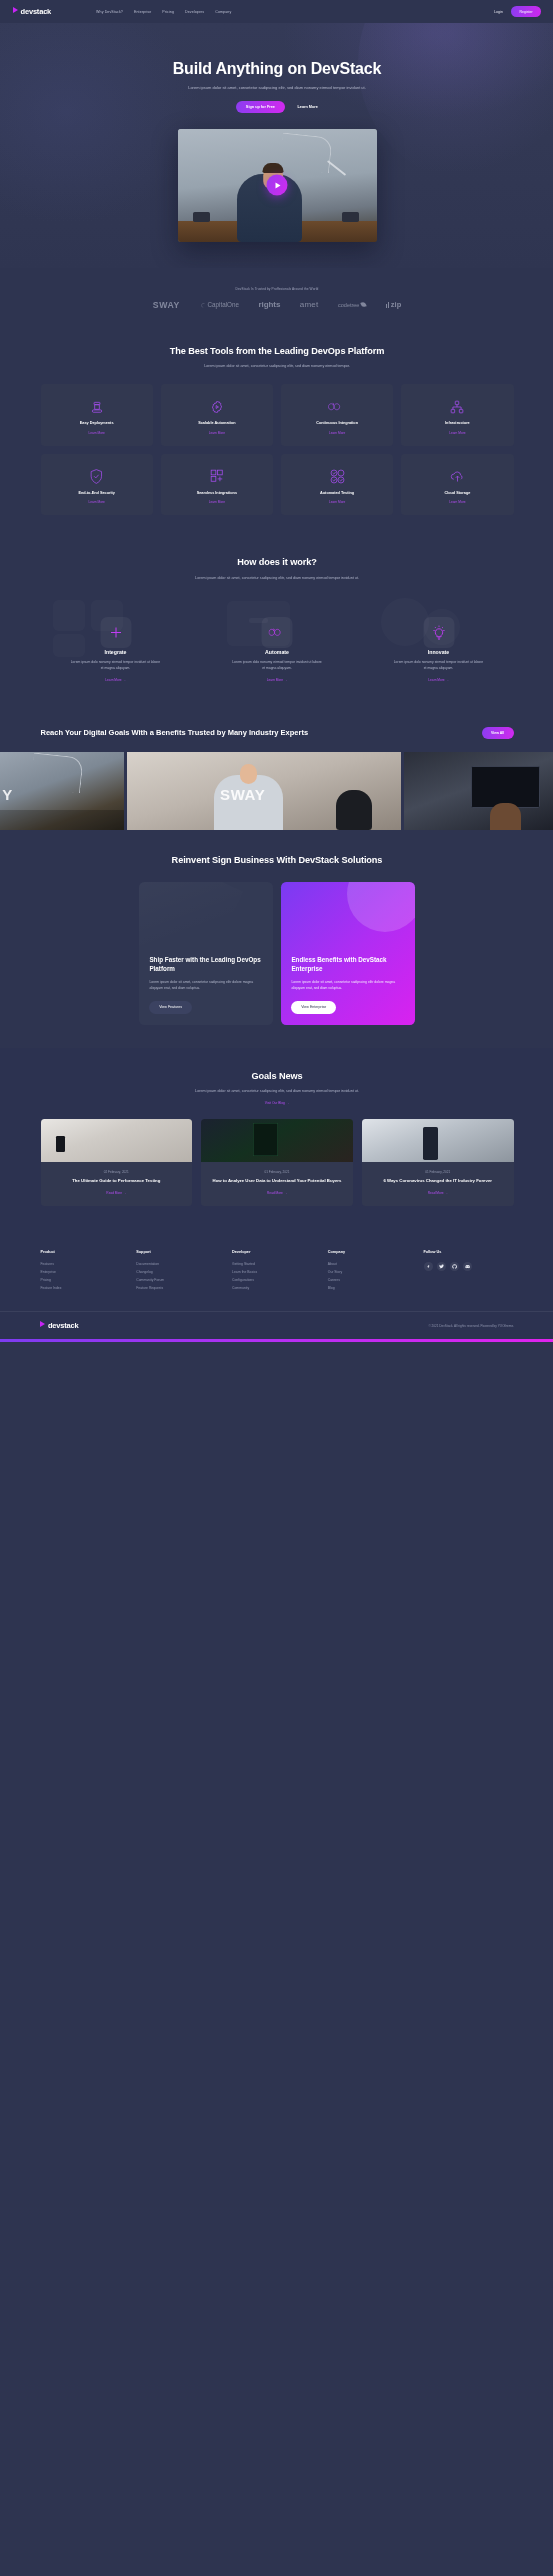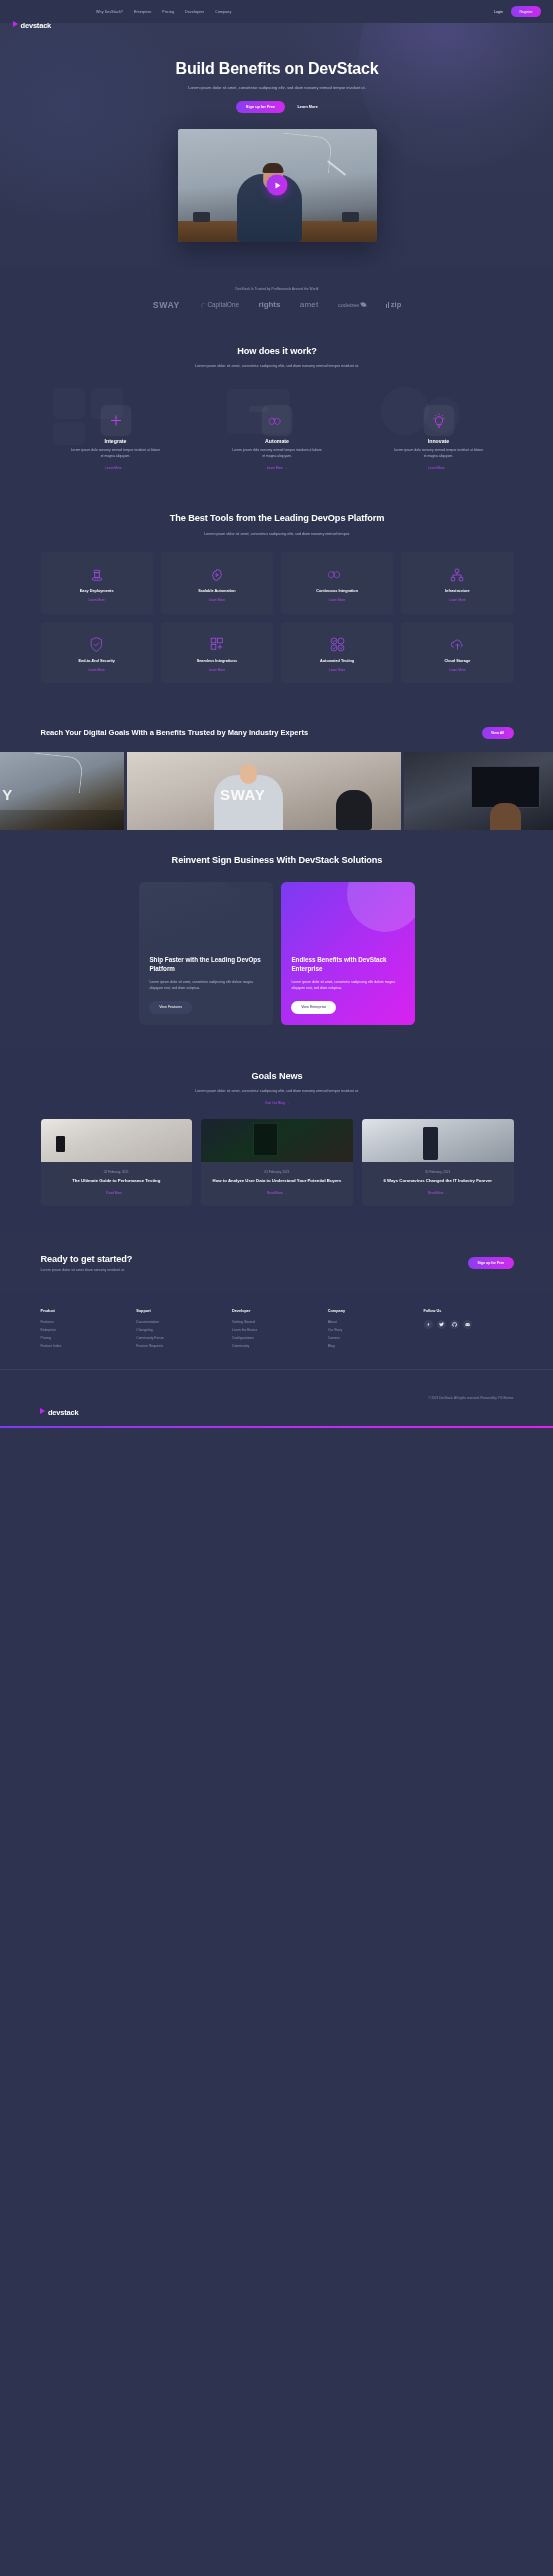--- a/index.html
+++ b/index.html
@@ -12,21 +12,21 @@
     overflow-x:hidden;
   }
   .wrap { width:554px; position:relative; }
   .container { width:473px; margin:0 auto; }
 
   
   .header {
     height:23px; display:flex; align-items:center;
     padding:0 12.7px; position:relative; z-index:30;
   }
-  .logo { display:flex; align-items:flex-start; gap:2.9px;margin-top:28px; }
+  .logo { display:flex; align-items:flex-start; gap:2.9px; }
   .logo-mark { width:0;height:0;border-left:5.2px solid #c724f5;border-top:3.5px solid transparent;border-bottom:3.5px solid transparent; }
   .logo-text { font-size:7.5px; font-weight:bold; letter-spacing:-0.2px; color:#fff; }
   .nav { display:flex; gap:11px; margin-left:45px; }
   .nav a { font-size:3.6px; color:#b9bdd0; text-decoration:none; letter-spacing:0.1px; }
   .header-right { margin-left:auto; display:flex; align-items:center; gap:8px; }
   .login-link { font-size:3.6px; color:#e3e5ee; text-decoration:none; }
   .btn-register {
     background:linear-gradient(100deg,#8b3df0 0%,#cf28ef 100%);
     color:#fff; font-size:3.5px; padding:3.5px 8.7px; border-radius:7.5px;
     border:none; cursor:pointer; font-family:inherit;
@@ -254,21 +254,21 @@
       <a href="#">Company</a>
     </div>
     <div class="header-right">
       <a href="#" class="login-link">Login</a>
       <button class="btn-register">Register</button>
     </div>
   </div>
 
   <div class="hero">
     <div class="hero-inner container">
-      <h1 class="hero-title">Build Benefits on DevStack</h1>
+      <h1 class="hero-title">Build Anything on DevStack</h1>
       <p class="hero-sub">Lorem ipsum dolor sit amet, consetetur sadipscing elitr, sed diam nonumy eirmod tempor invidunt ut.</p>
       <div class="hero-actions">
         <button class="btn-primary">Sign up for Free</button>
         <a href="#" class="btn-text">Learn More</a>
       </div>
     </div>
 
     <div class="video-card">
       <div class="video-frame">
         <div class="vid-wall"></div>
@@ -313,78 +313,20 @@
         <span class="bars">
             <i style="height:3.5px"></i>
             <i style="height:5.8px"></i>
           </span>
         <span class="b-zip">zip</span>
       </div>
     </div>
   </div>
 
   <div class="section container">
-    <h2 class="sec-title">How does it work?</h2>
-    <p class="sec-sub">Lorem ipsum dolor sit amet, consetetur sadipscing elitr, sed diam nonumy eirmod tempor invidunt ut.</p>
-
-    <div class="hiw-grid">
-
-      <div class="hiw-card">
-        <div class="hiw-bg">
-          <span class="ghost" style="left:12.7px;top:3.5px;width:32px;height:31px;border-radius:5.8px;"></span>
-          <span class="ghost" style="left:50px;top:3.5px;width:32px;height:31px;border-radius:5.8px;"></span>
-          <span class="ghost" style="left:12.7px;top:38px;width:32px;height:23px;border-radius:5.8px;"></span>
-        </div>
-        <div class="icon-tile">
-          <svg width="15" height="15" viewBox="0 0 24 24" fill="none" stroke="#c13df5" stroke-width="1.6">
-              <path d="M12 4v16M4 12h16"></path>
-            </svg>
-        </div>
-        <div class="hiw-name">Integrate</div>
-        <div class="hiw-desc">Lorem ipsum dolo nonumy eirmod tempor invidunt ut labore et magna aliquyam.</div>
-        <a href="#" class="learn">Learn More →</a>
-      </div>
-
-      <div class="hiw-card">
-        <div class="hiw-bg">
-          <span class="ghost" style="left:25.4px;top:4.6px;width:63px;height:45px;border-radius:5.8px;"></span>
-          <span class="ghost" style="left:47px;top:22px;width:18.5px;height:5.2px;border-radius:2.3px;background:rgba(255,255,255,.12)"></span>
-        </div>
-        <div class="icon-tile">
-          <svg width="17.3" height="12.7" viewBox="0 0 40 24" fill="none" stroke="#c13df5" stroke-width="1.6">
-            <path d="M14 12c0-4-3-7-6.5-7S1 8 1 12s3 7 6.5 7S14 16 14 12zm0 0c0 4 3 7 6.5 7S27 16 27 12s-3-7-6.5-7S14 8 14 12z"></path>
-            <path d="M11 4l3 2-3 2"></path>
-          </svg>
-        </div>
-        <div class="hiw-name">Automate</div>
-        <div class="hiw-desc">Lorem ipsum dolo nonumy eirmod tempor invidunt ut labore et magna aliquyam.</div>
-        <a href="#" class="learn">Learn More →</a>
-      </div>
-
-      <div class="hiw-card">
-        <div class="hiw-bg">
-          <span class="ghost" style="left:17.3px;top:2.3px;width:48px;height:48px;border-radius:50%;"></span>
-          <span class="ghost" style="left:60px;top:12.7px;width:36px;height:36px;border-radius:50%;"></span>
-        </div>
-        <div class="icon-tile">
-          <svg width="15" height="16" viewBox="0 0 24 26" fill="none" stroke="#c13df5" stroke-width="1.5">
-            <path d="M8.5 17a6 6 0 1 1 7 0v2h-7v-2z"></path>
-              <path d="M10 21h4M10.5 23h3"></path>
-            <path d="M12 1v2M3 9h2M19 9h2M5.5 3.5l1.4 1.4M18.5 3.5l-1.4 1.4"></path>
-          </svg>
-        </div>
-        <div class="hiw-name">Innovate</div>
-        <div class="hiw-desc">Lorem ipsum dolo nonumy eirmod tempor invidunt ut labore et magna aliquyam.</div>
-        <a href="#" class="learn">Learn More →</a>
-      </div>
-
-    </div>
-  </div>
-
-  <div class="section container">
     <h2 class="sec-title">The Best Tools from the Leading DevOps Platform</h2>
     <p class="sec-sub">Lorem ipsum dolor sit amet, consetetur sadipscing elitr, sed diam nonumy eirmod tempor.</p>
 
     <div class="tools-grid">
 
       <div class="tool-card">
         <div class="tool-ico">
           <svg width="14" height="14" viewBox="0 0 24 24" fill="none" stroke="#a84ef2" stroke-width="1.3">
             <rect x="7" y="4" width="10" height="4" rx="1"></rect>
               <path d="M8 8h8v8H8z"></path>
@@ -478,20 +420,78 @@
             <path d="M13 20v-9M10 13.5l3-3 3 3"></path>
           </svg>
         </div>
         <div class="tool-name">Cloud Storage</div>
         <a href="#" class="tool-learn">Learn More</a>
       </div>
 
     </div>
   </div>
 
+  <div class="section container">
+    <h2 class="sec-title">How does it work?</h2>
+    <p class="sec-sub">Lorem ipsum dolor sit amet, consetetur sadipscing elitr, sed diam nonumy eirmod tempor invidunt ut.</p>
+
+    <div class="hiw-grid">
+
+      <div class="hiw-card">
+        <div class="hiw-bg">
+          <span class="ghost" style="left:12.7px;top:3.5px;width:32px;height:31px;border-radius:5.8px;"></span>
+          <span class="ghost" style="left:50px;top:3.5px;width:32px;height:31px;border-radius:5.8px;"></span>
+          <span class="ghost" style="left:12.7px;top:38px;width:32px;height:23px;border-radius:5.8px;"></span>
+        </div>
+        <div class="icon-tile">
+          <svg width="15" height="15" viewBox="0 0 24 24" fill="none" stroke="#c13df5" stroke-width="1.6">
+              <path d="M12 4v16M4 12h16"></path>
+            </svg>
+        </div>
+        <div class="hiw-name">Integrate</div>
+        <div class="hiw-desc">Lorem ipsum dolo nonumy eirmod tempor invidunt ut labore et magna aliquyam.</div>
+        <a href="#" class="learn">Learn More →</a>
+      </div>
+
+      <div class="hiw-card">
+        <div class="hiw-bg">
+          <span class="ghost" style="left:25.4px;top:4.6px;width:63px;height:45px;border-radius:5.8px;"></span>
+          <span class="ghost" style="left:47px;top:22px;width:18.5px;height:5.2px;border-radius:2.3px;background:rgba(255,255,255,.12)"></span>
+        </div>
+        <div class="icon-tile">
+          <svg width="17.3" height="12.7" viewBox="0 0 40 24" fill="none" stroke="#c13df5" stroke-width="1.6">
+            <path d="M14 12c0-4-3-7-6.5-7S1 8 1 12s3 7 6.5 7S14 16 14 12zm0 0c0 4 3 7 6.5 7S27 16 27 12s-3-7-6.5-7S14 8 14 12z"></path>
+            <path d="M11 4l3 2-3 2"></path>
+          </svg>
+        </div>
+        <div class="hiw-name">Automate</div>
+        <div class="hiw-desc">Lorem ipsum dolo nonumy eirmod tempor invidunt ut labore et magna aliquyam.</div>
+        <a href="#" class="learn">Learn More →</a>
+      </div>
+
+      <div class="hiw-card">
+        <div class="hiw-bg">
+          <span class="ghost" style="left:17.3px;top:2.3px;width:48px;height:48px;border-radius:50%;"></span>
+          <span class="ghost" style="left:60px;top:12.7px;width:36px;height:36px;border-radius:50%;"></span>
+        </div>
+        <div class="icon-tile">
+          <svg width="15" height="16" viewBox="0 0 24 26" fill="none" stroke="#c13df5" stroke-width="1.5">
+            <path d="M8.5 17a6 6 0 1 1 7 0v2h-7v-2z"></path>
+              <path d="M10 21h4M10.5 23h3"></path>
+            <path d="M12 1v2M3 9h2M19 9h2M5.5 3.5l1.4 1.4M18.5 3.5l-1.4 1.4"></path>
+          </svg>
+        </div>
+        <div class="hiw-name">Innovate</div>
+        <div class="hiw-desc">Lorem ipsum dolo nonumy eirmod tempor invidunt ut labore et magna aliquyam.</div>
+        <a href="#" class="learn">Learn More →</a>
+      </div>
+
+    </div>
+  </div>
+
   <div class="goals-sec">
     <div class="container goals-head">
       <div class="goals-title">Reach Your Digital Goals With a Benefits Trusted by Many Industry Experts</div>
       <button class="btn-viewall">View All</button>
     </div>
     <div class="gallery">
       <div class="gal gal1">
         <span class="vid-lamp" style="left:26%;top:4%;"></span>
         <span class="g-y">Y</span>
         <span class="g-shape" style="left:0;bottom:0;width:100%;height:19.6px;"></span>
@@ -558,29 +558,20 @@
           <div class="news-body">
             <div class="news-date">01 February, 2021</div>
             <div class="news-title">6 Ways Coronavirus Changed the IT Industry Forever</div>
             <a href="#" class="news-read">Read More →</a>
           </div>
         </div>
       </div>
     </div>
   </div>
 
-  <div class="cta">
-    <div class="container cta-row">
-      <div>
-        <div class="cta-title">Ready to get started?</div>
-        <div class="cta-sub">Lorem ipsum dolor sit amet diam nonumy invidunt ut.</div>
-      </div>
-      <button class="btn-viewall">Sign up for Free</button>
-    </div>
-  </div>
 
   <div class="footer">
     <div class="container foot-cols">
 
       <div>
         <div class="fc-title">Product</div>
         <a href="#" class="fc-link">Features</a>
         <a href="#" class="fc-link">Enterprise</a>
         <a href="#" class="fc-link">Pricing</a>
         <a href="#" class="fc-link">Feature Index</a>

